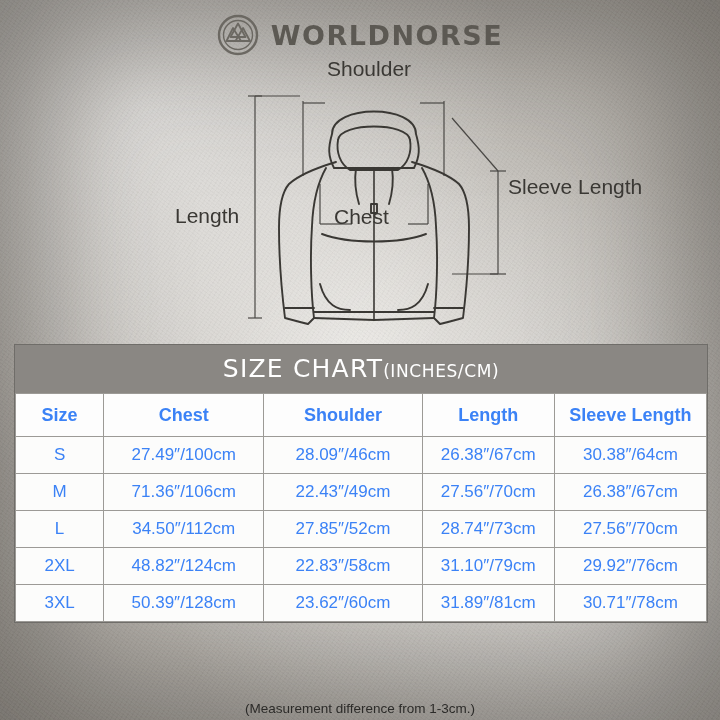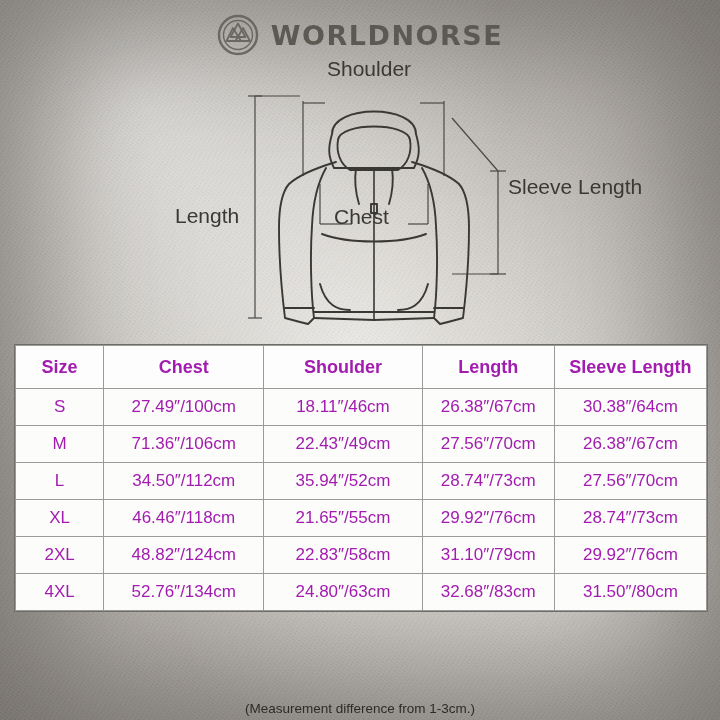--- a/index.html
+++ b/index.html
@@ -114,21 +114,21 @@
   .chart-title .sub { font-size: 17px; letter-spacing: 0.6px; }
 
   table {
     border-collapse: collapse;
     width: 100%;
     background: #fcfcfb;
   }
   th, td {
     border: 1px solid #9c9a96;
     text-align: center;
-    color: #a21caf;
+    color: #3b82f6;
     font-size: 17px;
     font-family: "Liberation Sans", sans-serif;
     height: 36px;
     padding: 0 2px;
   }
   thead th {
     font-size: 18px;
     font-weight: bold;
     height: 42px;
     background: #fdfdfd;
@@ -228,20 +228,23 @@
       </g>
     </svg>
   </div>
 
   <div class="lbl lbl-shoulder">Shoulder</div>
   <div class="lbl lbl-sleeve">Sleeve Length</div>
   <div class="lbl lbl-length">Length</div>
   <div class="lbl lbl-chest">Chest</div>
 
   <div class="chart">
+    <div class="chart-title">
+      <span>SIZE CHART</span><span class="sub">(INCHES/CM)</span>
+    </div>
     <table>
       <colgroup>
         <col class="c-size">
           <col class="c-chest">
           <col class="c-shoulder">
           <col class="c-length">
           <col class="c-sleeve">
       </colgroup>
       <thead>
         <tr>
@@ -249,58 +252,51 @@
           <th>Chest</th>
           <th>Shoulder</th>
           <th>Length</th>
           <th>Sleeve Length</th>
         </tr>
       </thead>
       <tbody>
         <tr>
           <td>S</td>
           <td>27.49″/100cm</td>
-          <td>18.11″/46cm</td>
+          <td>28.09″/46cm</td>
           <td>26.38″/67cm</td>
           <td>30.38″/64cm</td>
         </tr>
         <tr>
           <td>M</td>
           <td>71.36″/106cm</td>
           <td>22.43″/49cm</td>
           <td>27.56″/70cm</td>
           <td>26.38″/67cm</td>
         </tr>
         <tr>
           <td>L</td>
           <td>34.50″/112cm</td>
-          <td>35.94″/52cm</td>
+          <td>27.85″/52cm</td>
           <td>28.74″/73cm</td>
           <td>27.56″/70cm</td>
-        </tr>
-        <tr>
-          <td>XL</td>
-          <td>46.46″/118cm</td>
-          <td>21.65″/55cm</td>
-          <td>29.92″/76cm</td>
-          <td>28.74″/73cm</td>
         </tr>
         <tr>
           <td>2XL</td>
           <td>48.82″/124cm</td>
           <td>22.83″/58cm</td>
           <td>31.10″/79cm</td>
           <td>29.92″/76cm</td>
         </tr>
         <tr>
-          <td>4XL</td>
-          <td>52.76″/134cm</td>
-          <td>24.80″/63cm</td>
-          <td>32.68″/83cm</td>
-          <td>31.50″/80cm</td>
+          <td>3XL</td>
+          <td>50.39″/128cm</td>
+          <td>23.62″/60cm</td>
+          <td>31.89″/81cm</td>
+          <td>30.71″/78cm</td>
         </tr>
       </tbody>
     </table>
   </div>
 
   <div class="footnote" style="position:absolute; left:14px; top:696px; width:692px; z-index:6;">(Measurement difference from 1-3cm.)</div>
 
   <div class="vignette"></div>
 </div>
 

